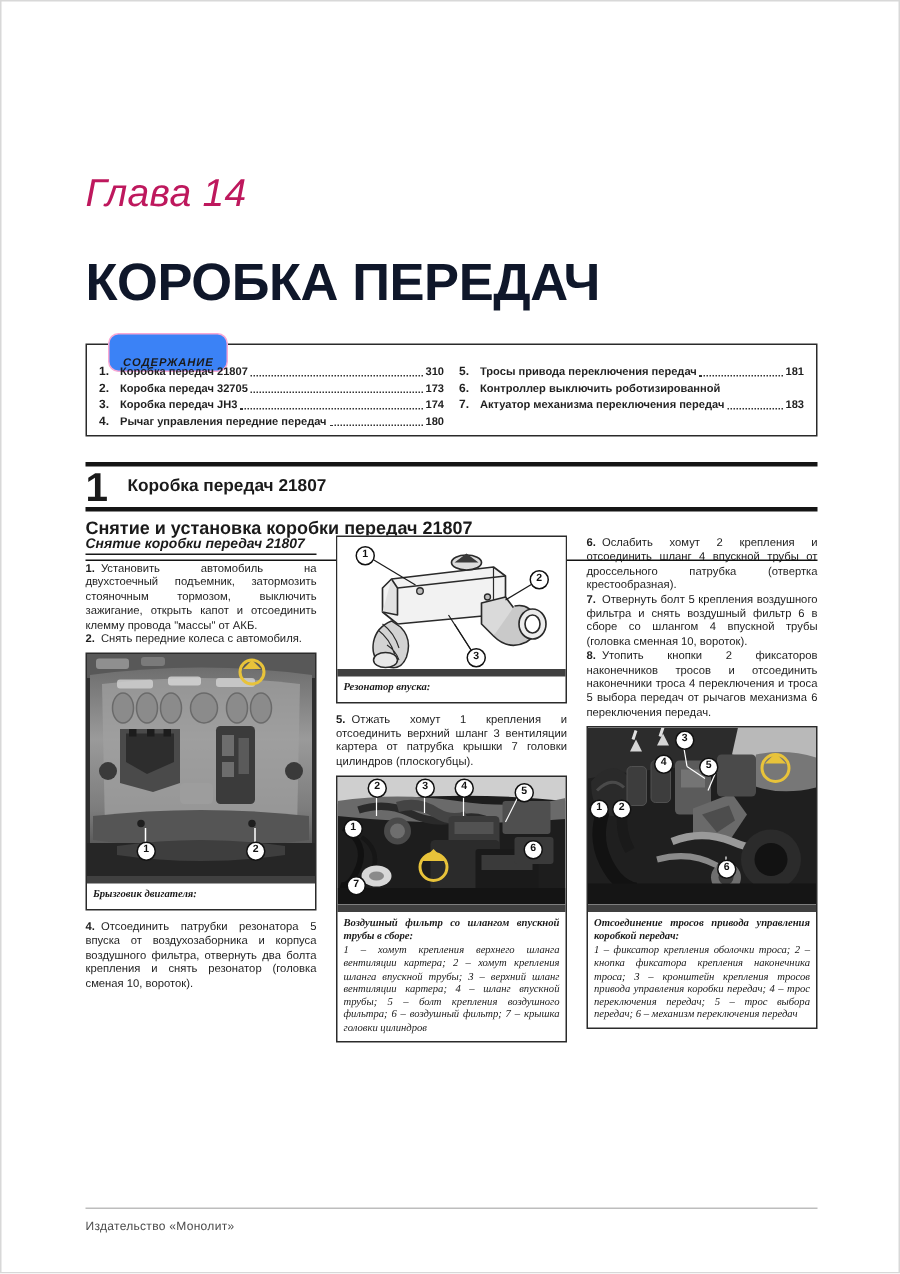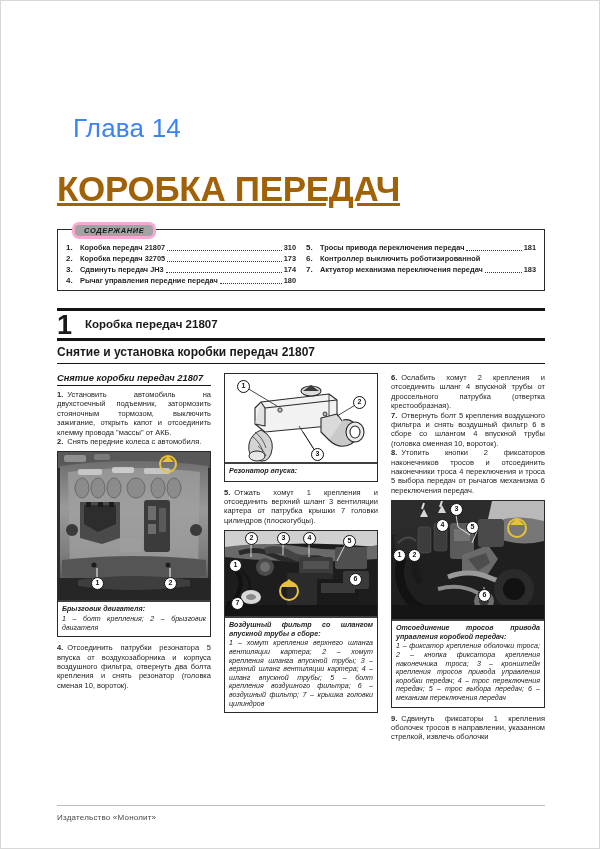--- a/index.html
+++ b/index.html
@@ -27,52 +27,52 @@
     position: absolute;
     left: 56px;
     top: 0;
     width: 490px;
     height: 849px;
   }
 
   
   .chapter-label {
     position: absolute;
-    top: 112px; left: 16px;
+    top: 112px; left: 0;
     font-size: 26px;
     font-weight: 400;
     letter-spacing: 0.2px;
-    color: #3b82f6;
+    color: #be185d;
+    font-style: italic;
   }
   .chapter-title {
     position: absolute;
     top: 168px; left: 0;
     font-size: 35px;
     font-weight: 700;
     letter-spacing: -0.3px;
-    color: #a16207;
-    text-decoration: underline;
+    color: #0f172a;
   }
 
   
   .toc {
     position: absolute;
     top: 228px; left: 0;
     width: 488px;
     height: 62px;
     border: 1px solid #2a2a2a;
     box-sizing: border-box;
   }
   .toc-tab {
     position: absolute;
     left: 14px; top: -8px;
-    background: #a3a3a3;
-    border: 3px solid #f9a8d4;
+    background: #3b82f6;
+    border: 1px solid #f9a8d4;
     border-radius: 7px;
-    padding: 1px 9px 1px 9px;
+    padding: 14px 9px 1px 9px;
     font-size: 7.5px;
     font-weight: 700;
     font-style: italic;
     letter-spacing: 0.6px;
   }
   .toc-cols {
     position: absolute;
     top: 12px; left: 0; right: 0;
     display: flex;
     gap: 10px;
@@ -137,29 +137,29 @@
     padding-left: 2px;
     padding-bottom: 2px;
   }
 
   .sec-sub {
     position: absolute;
     top: 344px; left: 0;
     width: 488px;
     font-size: 12px;
     font-weight: 700;
-    padding-bottom: 4px;
+    padding-bottom: 14px;
     border-bottom: 1.6px solid #141414;
     box-sizing: border-box;
   }
 
   
   .cols {
     position: absolute;
-    top: 372px; left: 0;
+    top: 356px; left: 0;
     width: 448px;
     height: 420px;
   }
   .col {
     position: absolute;
     top: 0;
     width: 154px;
   }
   .col-1 { left: 0; }
   .col-2 { left: 167px; }
@@ -188,26 +188,27 @@
     border: 1px solid #2b2b2b;
     box-sizing: border-box;
     margin-top: 5px;
     background: #fff;
   }
   .photo {
     position: relative;
     overflow: hidden;
   }
   .cap {
-    border-top: 2px solid #404040;
+    border-top: 5px solid #404040;
     padding: 3px 4px 4px 4px;
     font-size: 7.1px;
     line-height: 8.6px;
     font-style: italic;
     text-align: justify;
+    font-family: Liberation Serif, serif;
   }
   .cap .cap-title {
     font-weight: 700;
     font-style: italic;
     display: block;
     margin-bottom: 1px;
   }
 
   
   .co {
@@ -265,21 +266,21 @@
             <span class="toc-page">310</span>
           </div>
           <div class="toc-item">
             <span class="toc-num">2.</span>
             <span class="toc-label">Коробка передач 32705</span>
             <span class="toc-dots"></span>
             <span class="toc-page">173</span>
           </div>
           <div class="toc-item">
             <span class="toc-num">3.</span>
-            <span class="toc-label">Сдвинуть передач JH3</span>
+            <span class="toc-label">Коробка передач JH3</span>
             <span class="toc-dots"></span>
             <span class="toc-page">174</span>
           </div>
           <div class="toc-item">
             <span class="toc-num">4.</span>
             <span class="toc-label">Рычаг управления передние передач</span>
             <span class="toc-dots"></span>
             <span class="toc-page">180</span>
           </div>
         </div>
@@ -375,21 +376,20 @@
               <path d="M104 10 l6 -6 l6 6 z" fill="#e8c33a"></path>
               <circle cx="110" cy="12" r="8" fill="none" stroke="#e8c33a" stroke-width="2"></circle>
               <line x1="39" y1="116" x2="39" y2="126" stroke="#fff" stroke-width="1"></line>
               <line x1="112" y1="116" x2="112" y2="126" stroke="#fff" stroke-width="1"></line>
             </svg>
             <div class="co" style="left:33px; top:125px;">1</div>
             <div class="co" style="left:106px; top:125px;">2</div>
           </div>
           <div class="cap">
             <span class="cap-title">Брызговик двигателя:</span>
-            <span>1 – болт крепления; 2 – брызговик двигателя</span>
           </div>
         </div>
 
         <p class="body" style="margin-top:6px"><span class="step-lead">4.</span><span>Отсоединить патрубки резонатора 5 впуска от воздухозаборника и корпуса воздушного фильтра, отвернуть два болта крепления и снять резонатор (головка сменая 10, вороток).</span></p>
       </div>
 
       <div class="col col-2">
 
         <div class="fig" style="margin-top:0">
           <div class="photo drawing" style="height:88px">
@@ -528,21 +528,20 @@
             <div class="co" style="left:44px; top:18px;">4</div>
             <div class="co" style="left:74px; top:20px;">5</div>
             <div class="co" style="left:86px; top:88px;">6</div>
           </div>
           <div class="cap">
             <span class="cap-title">Отсоединение тросов привода управления коробкой передач:</span>
             <span>1 – фиксатор крепления оболочки троса; 2 – кнопка фиксатора крепления наконечника троса; 3 – кронштейн крепления тросов привода управления коробки передач; 4 – трос переключения передач; 5 – трос выбора передач; 6 – механизм переключения передач</span>
           </div>
         </div>
 
-        <p class="body" style="margin-top:6px"><span class="step-lead">9.</span><span>Сдвинуть фиксаторы 1 крепления оболочек тросов в направлении, указанном стрелкой, извлечь оболочки</span></p>
       </div>
 
     </div>
   </div>
 
   <div class="footer-rule"></div>
   <div class="footer">Издательство «Монолит»</div>
 </div>
 
 </body></html>

